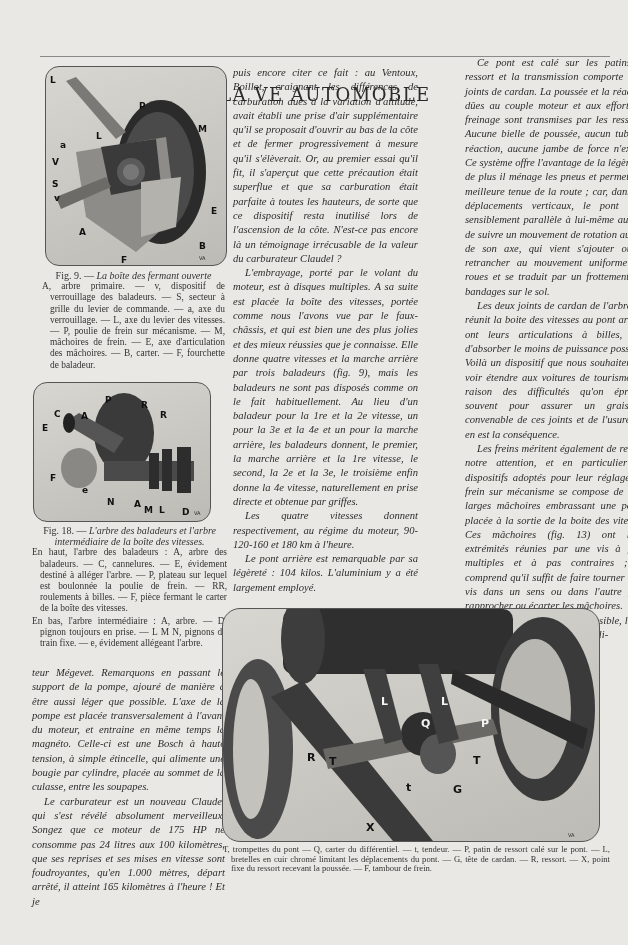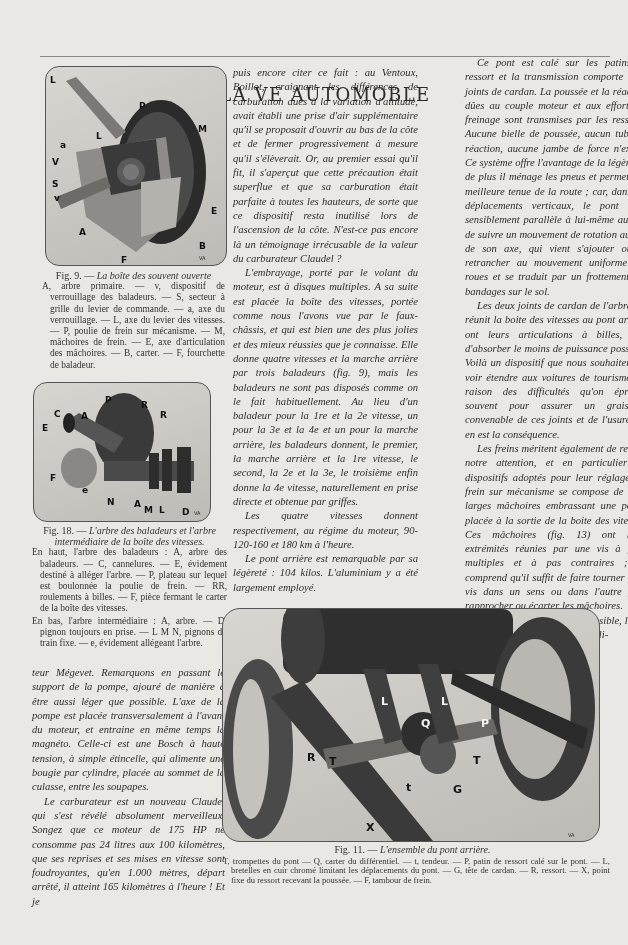--- a/index.html
+++ b/index.html
@@ -76,21 +76,21 @@
         <text class="fig-label" x="165" y="147">E</text>
         <text class="fig-label" x="153" y="182">B</text>
         <text class="fig-label" x="75" y="196">F</text>
         <text class="sig" x="153" y="193">VA</text>
       </g>
     </svg>
   </div>
   <div class="caption" style="left:42px; top:270px; width:183px;">
     <div class="title">
       <span>Fig. 9. —</span>
-      <i>La boîte des souvent ouverte</i>
+      <i>La boîte des fermant ouverte</i>
     </div>
     <div class="body">A, arbre primaire. — v, dispositif de verrouillage des baladeurs. — S, secteur à grille du levier de commande. — a, axe du verrouillage. — L, axe du levier des vitesses. — P, poulie de frein sur mécanisme. — M, mâchoires de frein. — E, axe d'articulation des mâchoires. — B, carter. — F, fourchette de baladeur.</div>
   </div>
 
   <div class="figure" style="left:33px; top:382px; width:176px; height:138px;">
     <svg viewBox="0 0 176 138">
       <ellipse cx="90" cy="50" rx="30" ry="40" fill="#3a3a3a"></ellipse>
       <polygon points="30,40 45,30 90,55 80,70" fill="#555"></polygon>
       <ellipse cx="35" cy="40" rx="6" ry="10" fill="#222"></ellipse>
       <ellipse cx="45" cy="85" rx="18" ry="20" fill="#8a8884"></ellipse>
@@ -168,20 +168,16 @@
         <text class="fig-label" x="106" y="156" style="font-size:11px">T</text>
         <text class="fig-label" x="250" y="155" style="font-size:11px">T</text>
         <text class="fig-label" x="183" y="182" style="font-size:11px">t</text>
         <text class="fig-label" x="230" y="184" style="font-size:11px">G</text>
         <text class="fig-label" x="143" y="222" style="font-size:11px">X</text>
         <text class="sig" x="345" y="228">VA</text>
       </g>
     </svg>
   </div>
   <div class="caption11" style="left:215px; top:845px; width:395px;">
-    <div class="title">
-      <span>Fig. 11. —</span>
-      <i>L'ensemble du pont arrière.</i>
-    </div>
     <div class="body">T, trompettes du pont — Q, carter du différentiel. — t, tendeur. — P, patin de ressort calé sur le pont. — L, bretelles en cuir chromé limitant les déplacements du pont. — G, tête de cardan. — R, ressort. — X, point fixe du ressort recevant la poussée. — F, tambour de frein.</div>
   </div>
 
 </div>
 
 </body></html>

